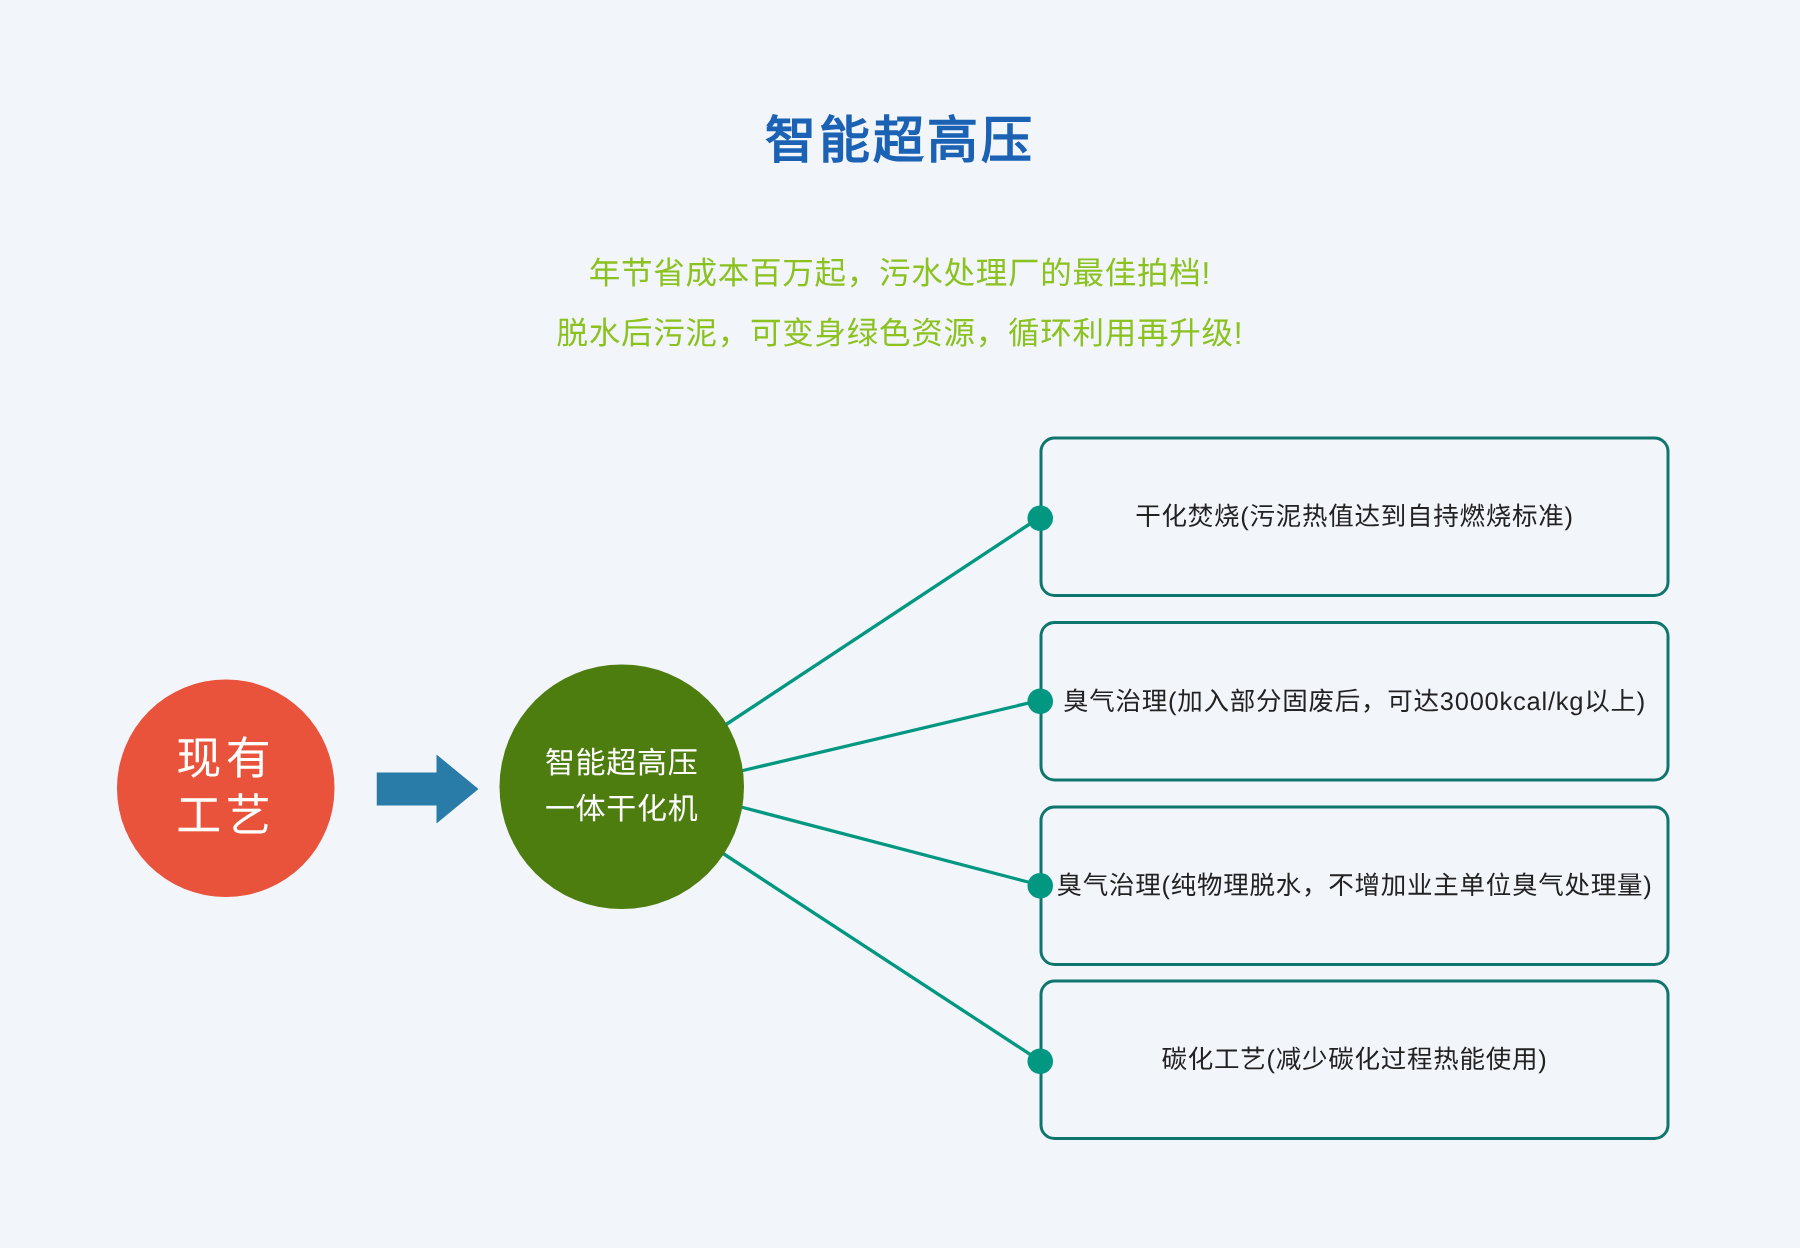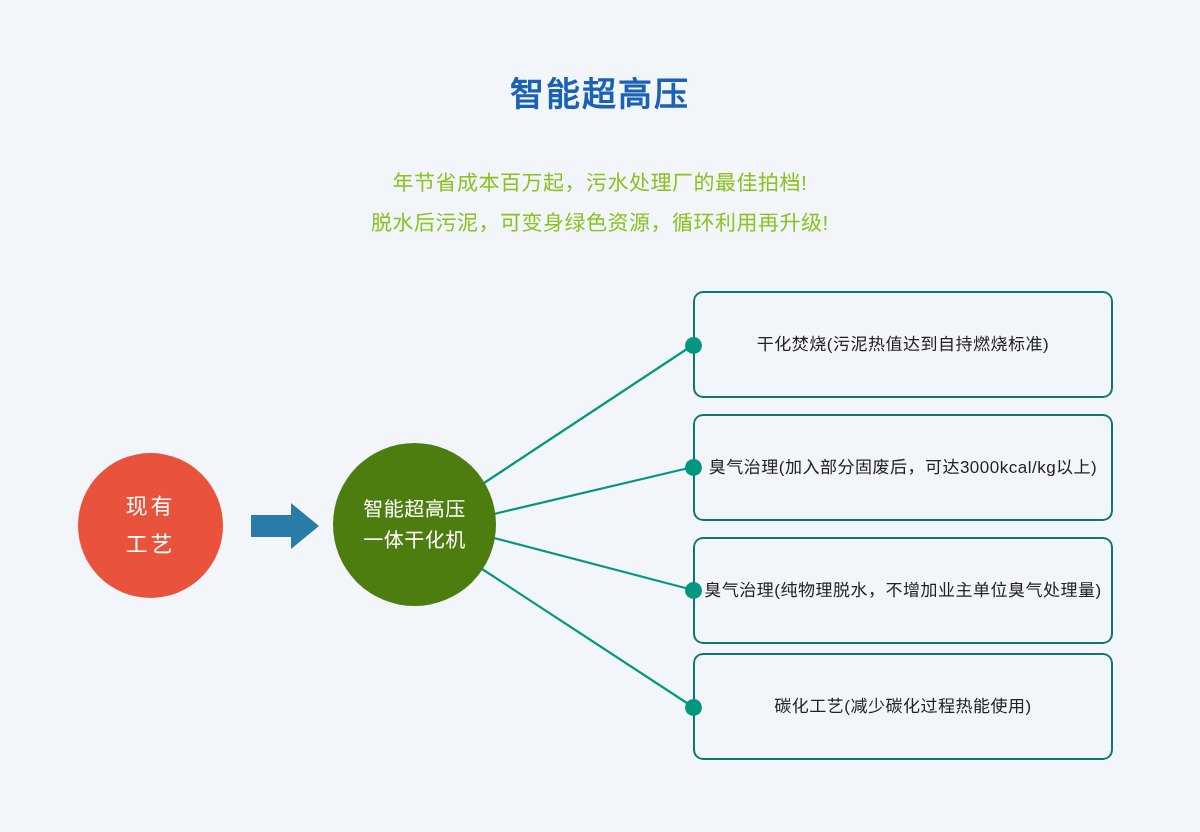--- a/index.html
+++ b/index.html
@@ -71,21 +71,21 @@
     white-space: pre-line;
   }
   #circle-current {
     left: 78px;
     top: 453px;
     width: 145px;
     height: 145px;
     background: #e9523b;
   }
   #circle-current .label {
-    font-size: 22px;
+    font-size: 30px;
     line-height: 38px;
     letter-spacing: 3px;
   }
   #circle-machine {
     left: 333px;
     top: 443px;
     width: 163px;
     height: 163px;
     background: #4d7c0f;
   }

